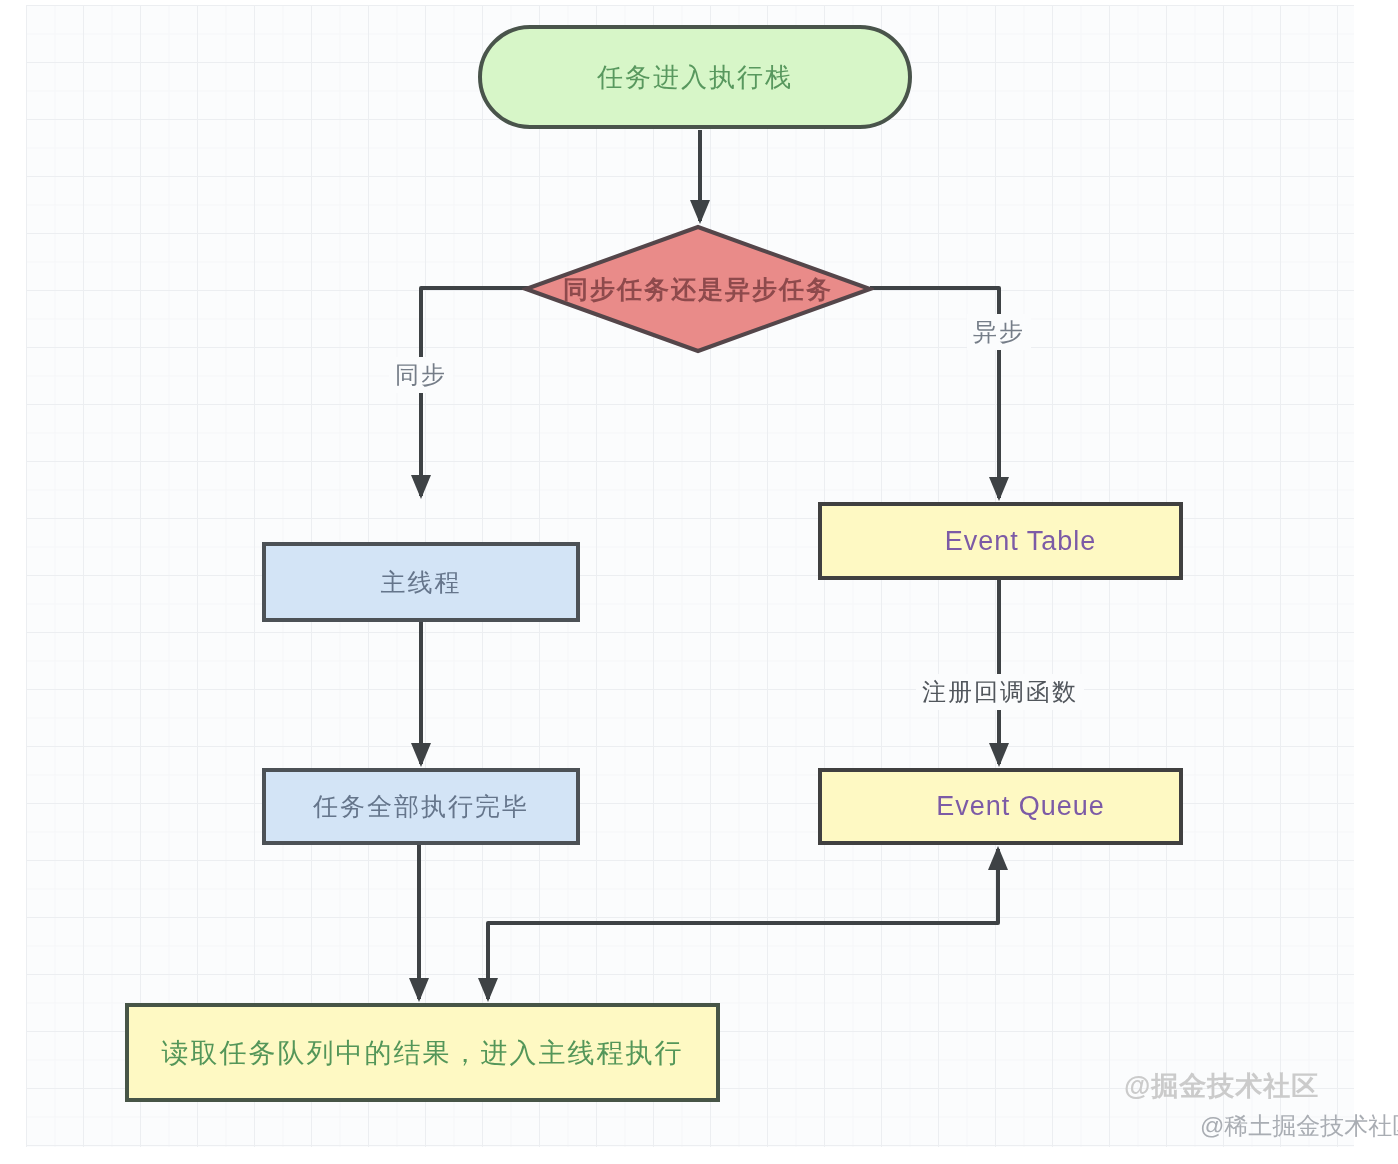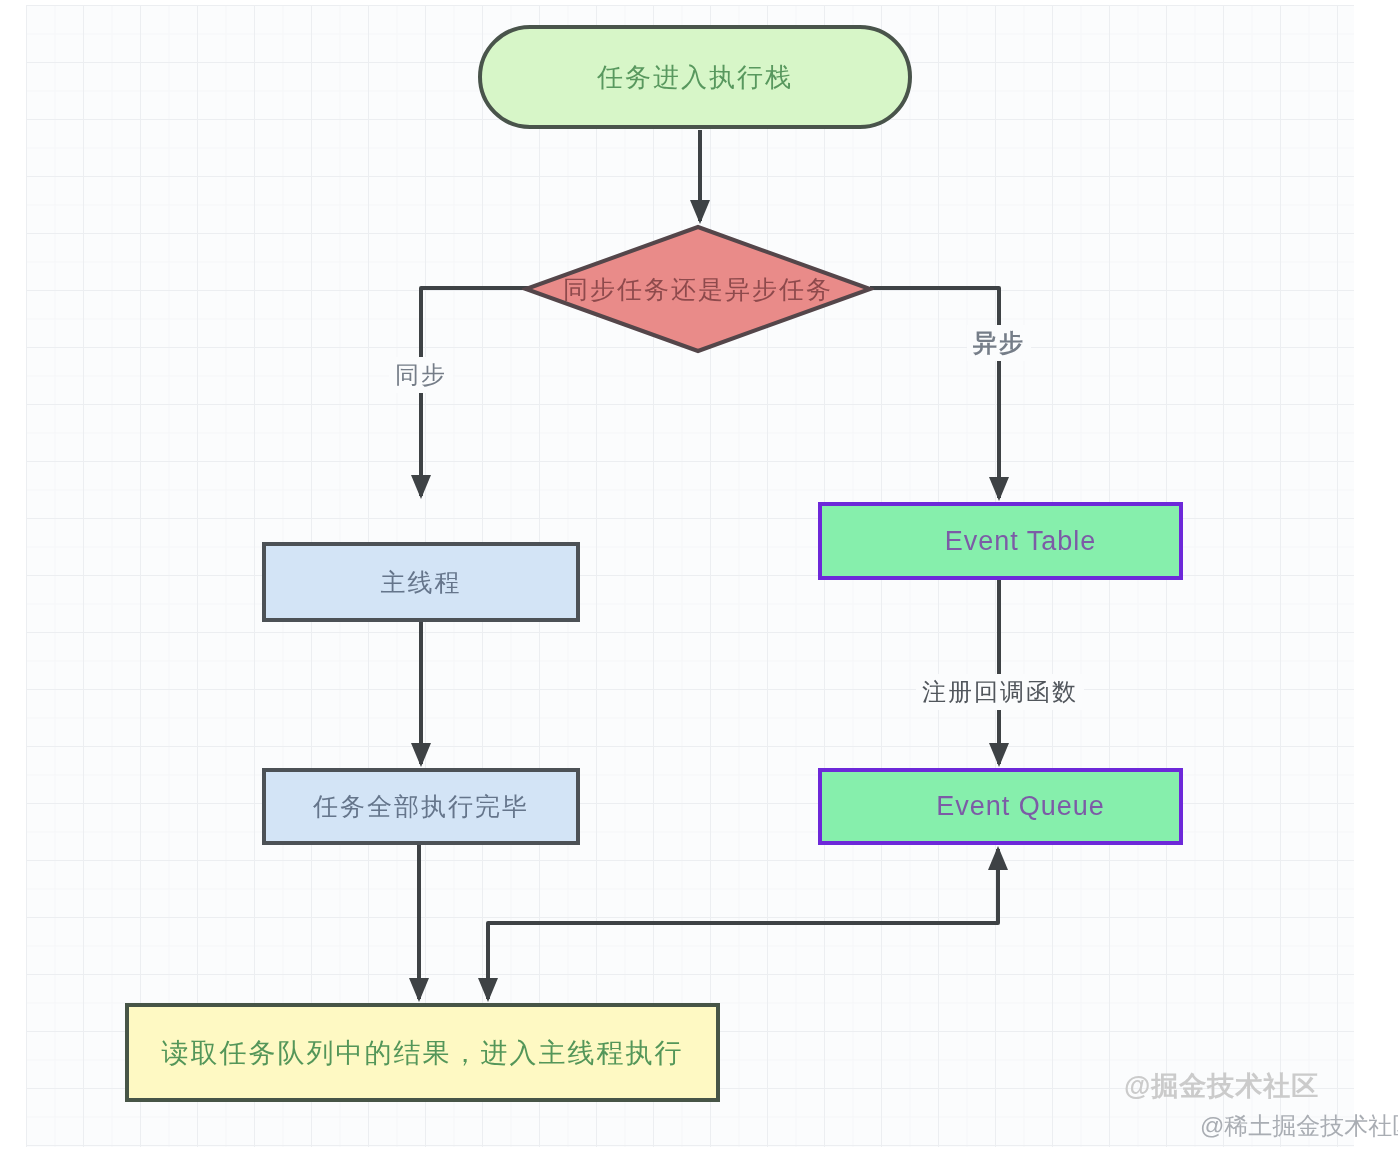--- a/index.html
+++ b/index.html
@@ -33,27 +33,27 @@
     background:#d7f6c8;border:4px solid #49544b;border-radius:54px;
     color:#58985e;font-size:26px;
   }
   .diamond-wrap{
     position:absolute;left:522px;top:224px;width:352px;height:130px;
   }
   .diamond-wrap svg{position:absolute;left:0;top:0;}
   .diamond-label{
     position:absolute;left:0;top:0;width:100%;height:100%;
     display:flex;align-items:center;justify-content:center;
-    color:#8e4a4c;font-size:25px;font-weight:normal;letter-spacing:2px;
+    color:#8e4a4c;font-size:25px;font-weight:bold;letter-spacing:2px;
   }
   .box-blue{
     background:#d3e4f6;border:4px solid #4c5156;color:#65758b;font-size:25px;
   }
   .box-purple{
-    background:#86efac;border:4px solid #6d28d9;color:#7c5ba6;
+    background:#fef9c3;border:4px solid #404040;color:#7c5ba6;
     font-size:27px;letter-spacing:1px;padding-left:40px;
   }
   .main-thread{left:262px;top:500px;width:318px;height:80px;margin-top:42px;}
   .event-table{left:818px;top:502px;width:365px;height:78px;}
   .tasks-done{left:262px;top:768px;width:318px;height:77px;}
   .event-queue{left:818px;top:768px;width:365px;height:77px;}
   .read-queue{
     left:125px;top:1003px;width:595px;height:99px;
     background:#fef9c3;border:4px solid #475547;color:#549659;font-size:27px;
   }
@@ -123,21 +123,21 @@
   <div class="node box-purple event-queue">
     <span>Event Queue</span>
   </div>
 
   <div class="node read-queue">
     <span>读取任务队列中的结果，进入主线程执行</span>
   </div>
 
   <div class="edge-label" style="left:421px;top:343px;margin-top:32px;">同步</div>
 
-  <div class="edge-label" style="left:999px;top:343px;font-weight:bold;">异步</div>
+  <div class="edge-label" style="left:999px;top:332px;">异步</div>
 
   <div class="edge-label register" style="left:1000px;top:676px;">注册回调函数</div>
 
   <div class="wm-large">@掘金技术社区</div>
 
   <div class="wm-small">@稀土掘金技术社区</div>
 
 </div>
 
 </body></html>

